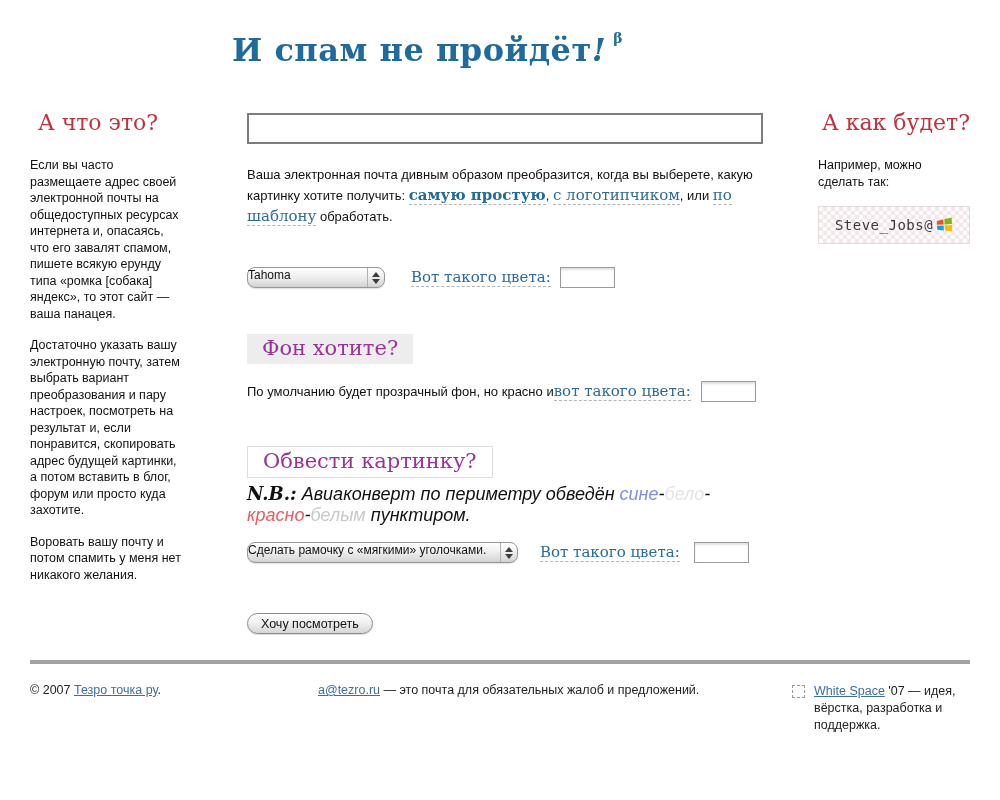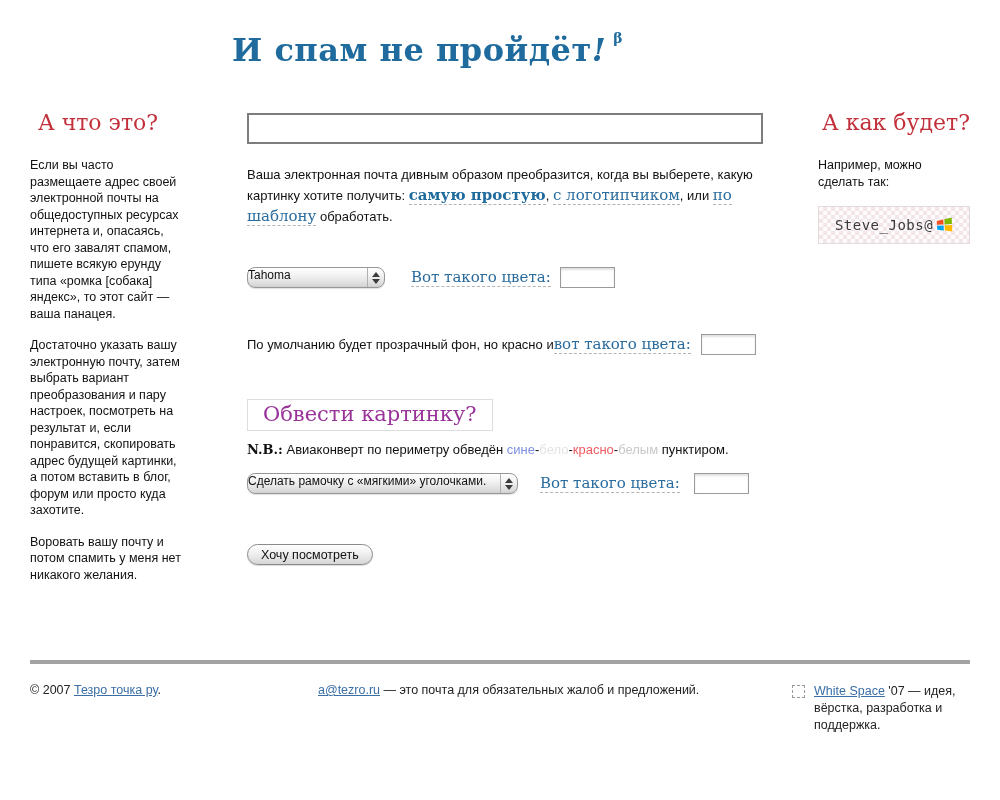--- a/index.html
+++ b/index.html
@@ -99,21 +99,21 @@
   .sel-frame { width:271px; }
 
   .color-input {
     width:55px; height:21px; border:1px solid #9b9b9b; background:#fff;
     box-shadow:inset 0 2px 2px rgba(0,0,0,0.12); font-size:12px; padding:0 4px;
   }
 
   .bg-line { margin-top:17px; font-size:13px; color:#111; display:flex; align-items:center; }
   .bg-line .color-input { margin-left:10px; }
 
-  .nb-line { margin-top:11px; font-size:13px; color:#111; }
+  .nb-line { margin-top:5px; font-size:18px; color:#111;font-style:italic; }
   .nb-label { font-family:"DejaVu Serif", serif; font-weight:bold; }
   .nb-blue  { color:#7f8fe2; }
   .nb-white { color:#e3e3e3; }
   .nb-red   { color:#ee5a60; }
   .nb-grey  { color:#c8c8c8; }
 
   .row-gap1 { margin-left:26px; }
   .row-gap2 { margin-left:9px; }
   .row-gap3 { margin-left:22px; }
   .row-gap4 { margin-left:14px; }
@@ -184,20 +184,21 @@
               <span class="tri-down"></span>
             </span>
         </div>
         <a class="serif-link row-gap1">Вот такого цвета:</a>
         <input class="color-input row-gap2" type="text" value="" style="">
       </div>
     </div>
 
     
     <div class="sec sec-bg">
+      <h3 class="section-heading sh-grey">Фон хотите?</h3>
       <div class="bg-line">
         <span>По умолчанию будет прозрачный фон, но красно и </span>
         <a class="serif-link">вот такого цвета:</a>
         <input class="color-input" type="text" value="" style="">
       </div>
     </div>
 
     
     <div class="sec sec-border">
       <h3 class="section-heading sh-box">Обвести картинку?</h3>

